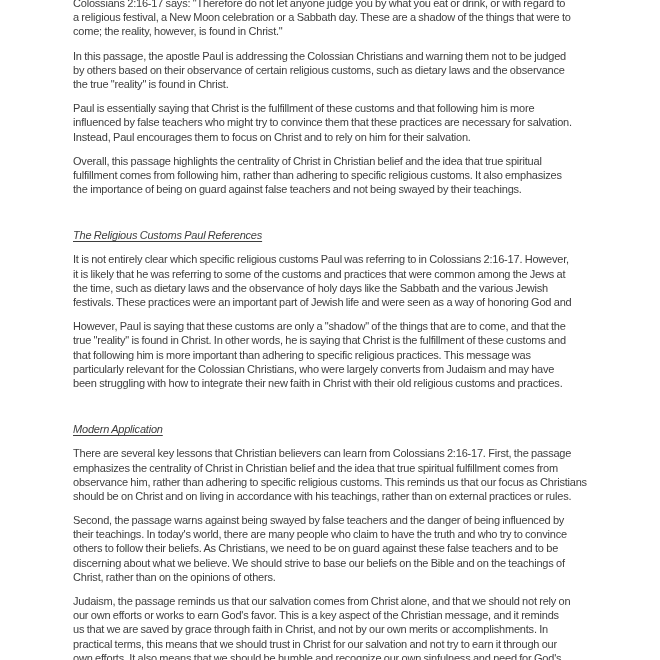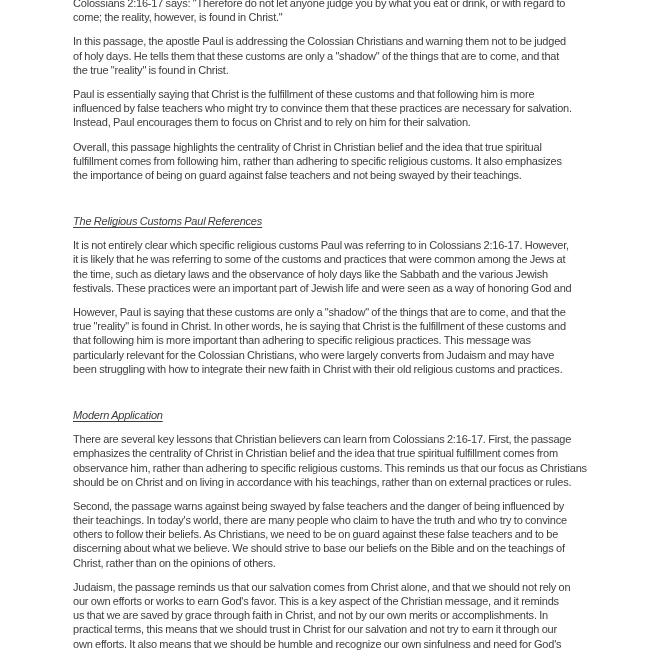--- a/index.html
+++ b/index.html
@@ -44,25 +44,26 @@
     margin-top: 32px;
   }
 </style>
 </head>
 <body>
 
 <div class="page">
   <div class="document-content" style="color: rgb(61, 61, 61);">
       <div class="block paragraph">
         <div class="line">Colossians 2:16-17 says: "Therefore do not let anyone judge you by what you eat or drink, or with regard to</div>
+        <div class="line">a religious festival, a New Moon celebration or a Sabbath day. These are a shadow of the things that were to</div>
         <div class="line">come; the reality, however, is found in Christ."</div>
       </div>
       <div class="block paragraph">
         <div class="line">In this passage, the apostle Paul is addressing the Colossian Christians and warning them not to be judged</div>
-        <div class="line">of holy days. He tells them that these customs are only a "shadow" of the things that are to come, and that</div>
+        <div class="line">by others based on their observance of certain religious customs, such as dietary laws and the observance</div>
         <div class="line">the true "reality" is found in Christ.</div>
       </div>
       <div class="block paragraph">
         <div class="line">Paul is essentially saying that Christ is the fulfillment of these customs and that following him is more</div>
         <div class="line">influenced by false teachers who might try to convince them that these practices are necessary for salvation.</div>
         <div class="line">Instead, Paul encourages them to focus on Christ and to rely on him for their salvation.</div>
       </div>
       <div class="block paragraph">
         <div class="line">Overall, this passage highlights the centrality of Christ in Christian belief and the idea that true spiritual</div>
         <div class="line">fulfillment comes from following him, rather than adhering to specific religious customs. It also emphasizes</div>

